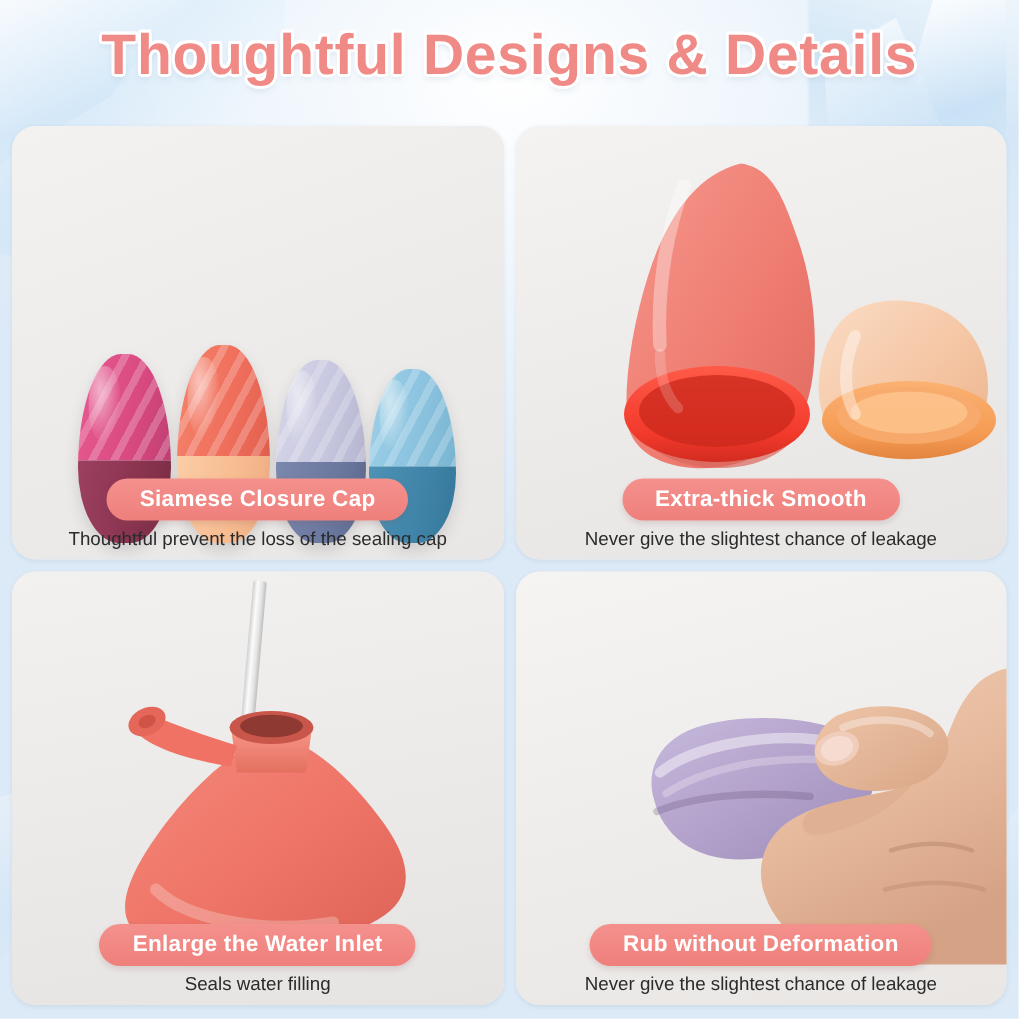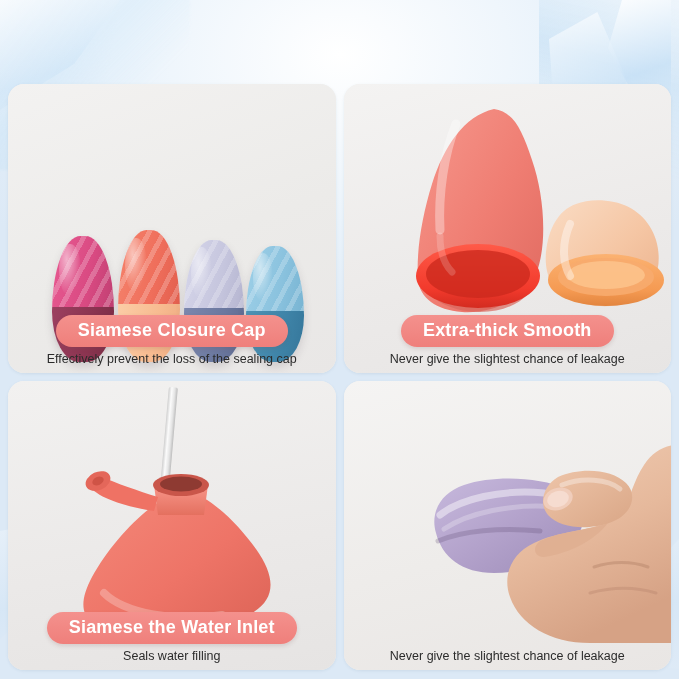--- a/index.html
+++ b/index.html
@@ -72,21 +72,21 @@
   .caption{
     position:absolute;left:0;right:0;bottom:0;
     padding-bottom:7px;
     text-align:center;
     z-index:6;
   }
   .cap-title{
     display:inline-block;
     color:#ffffff;
     font-weight:bold;
-    font-size:18px;
+    font-size:15px;
     letter-spacing:.2px;
     background:linear-gradient(180deg,#f4918d 0%,#ef7f7b 100%);
     border-radius:22px;
     padding:5px 22px 6px 22px;
     box-shadow:0 2px 4px rgba(120,80,80,.18);
     white-space:nowrap;
   }
   .cap-sub{
     margin-top:5px;
     color:#2b2b2b;
@@ -138,20 +138,21 @@
 <div class="page">
 
   <div class="ice ice-tl"></div>
   <div class="ice ice-tr"></div>
   <div class="ice-shard s1"></div>
   <div class="ice-shard s2"></div>
   <div class="ice-shard s3"></div>
   <div class="ice-shard s4"></div>
   <div class="ice-shard s5"></div>
 
+  <div class="title">Thoughtful Designs &amp; Details</div>
 
   <div class="grid">
 
     <div class="card">
       <div class="photo">
         <div class="c1bg"></div>
 
         <div class="cap-obj" style="left:44px;top:152px;width:62px;height:126px;">
           <div class="cap-body">
             <div class="cap-top" style="background:linear-gradient(100deg,#e85a92 0%,#d94a82 60%,#c03f72 100%);"></div>
@@ -184,21 +185,21 @@
             <div class="cap-top" style="background:linear-gradient(100deg,#9ed0e8 0%,#8ac2de 60%,#78b4d2 100%);"></div>
             <div class="cap-swirl"></div>
             <div class="cap-bot" style="background:linear-gradient(100deg,#4d93b5 0%,#3f84a8 60%,#35769a 100%);"></div>
             <div class="cap-gloss"></div>
           </div>
         </div>
       </div>
 
       <div class="caption">
         <div class="cap-title">Siamese Closure Cap</div>
-        <div class="cap-sub">Effectively prevent the loss of the sealing cap</div>
+        <div class="cap-sub">Thoughtful prevent the loss of the sealing cap</div>
       </div>
     </div>
 
     <div class="card">
       <div class="photo">
         <div class="c2bg"></div>
         <svg viewBox="0 0 330 290" width="330" height="290" style="position:absolute;left:0;top:0;">
           <defs>
             <linearGradient id="coralShell" x1="0" y1="0" x2="1" y2="1">
               <stop offset="0%" stop-color="#f6978c"></stop>
@@ -273,21 +274,21 @@
             <ellipse cx="173" cy="103" rx="21" ry="7.5" fill="#8e3a32"></ellipse>
 
             <path d="M150 116 C130 110 108 102 94 96 C82 92 76 98 82 106 C92 118 120 126 146 130 Z" fill="#ef7264"></path>
             <ellipse cx="90" cy="100" rx="13" ry="9" transform="rotate(-25 90 100)" fill="#e4675a"></ellipse>
             <ellipse cx="90" cy="100" rx="6" ry="4" transform="rotate(-25 90 100)" fill="#cf5346"></ellipse>
           </g>
         </svg>
       </div>
 
       <div class="caption">
-        <div class="cap-title">Siamese the Water Inlet</div>
+        <div class="cap-title">Enlarge the Water Inlet</div>
         <div class="cap-sub">Seals water filling</div>
       </div>
     </div>
 
     <div class="card">
       <div class="photo">
         <div class="c4bg"></div>
         <svg viewBox="0 0 330 290" width="330" height="290" style="position:absolute;left:0;top:0;">
           <defs>
             <linearGradient id="lav" x1="0" y1="0" x2="1" y2="1">
@@ -323,18 +324,19 @@
             <ellipse cx="214" cy="118" rx="15" ry="11" transform="rotate(-18 214 118)" fill="#f0cdbb"></ellipse>
             <ellipse cx="214" cy="118" rx="11" ry="8" transform="rotate(-18 214 118)" fill="#f6dcd0"></ellipse>
 
             <path d="M250 186 C268 180 288 180 304 186" stroke="rgba(180,130,105,.45)" stroke-width="3" fill="none" stroke-linecap="round"></path>
             <path d="M246 212 C268 206 292 206 312 212" stroke="rgba(180,130,105,.35)" stroke-width="3" fill="none" stroke-linecap="round"></path>
           </g>
         </svg>
       </div>
 
       <div class="caption">
+        <div class="cap-title">Rub without Deformation</div>
         <div class="cap-sub">Never give the slightest chance of leakage</div>
       </div>
     </div>
 
   </div>
 </div>
 
 </body></html>

